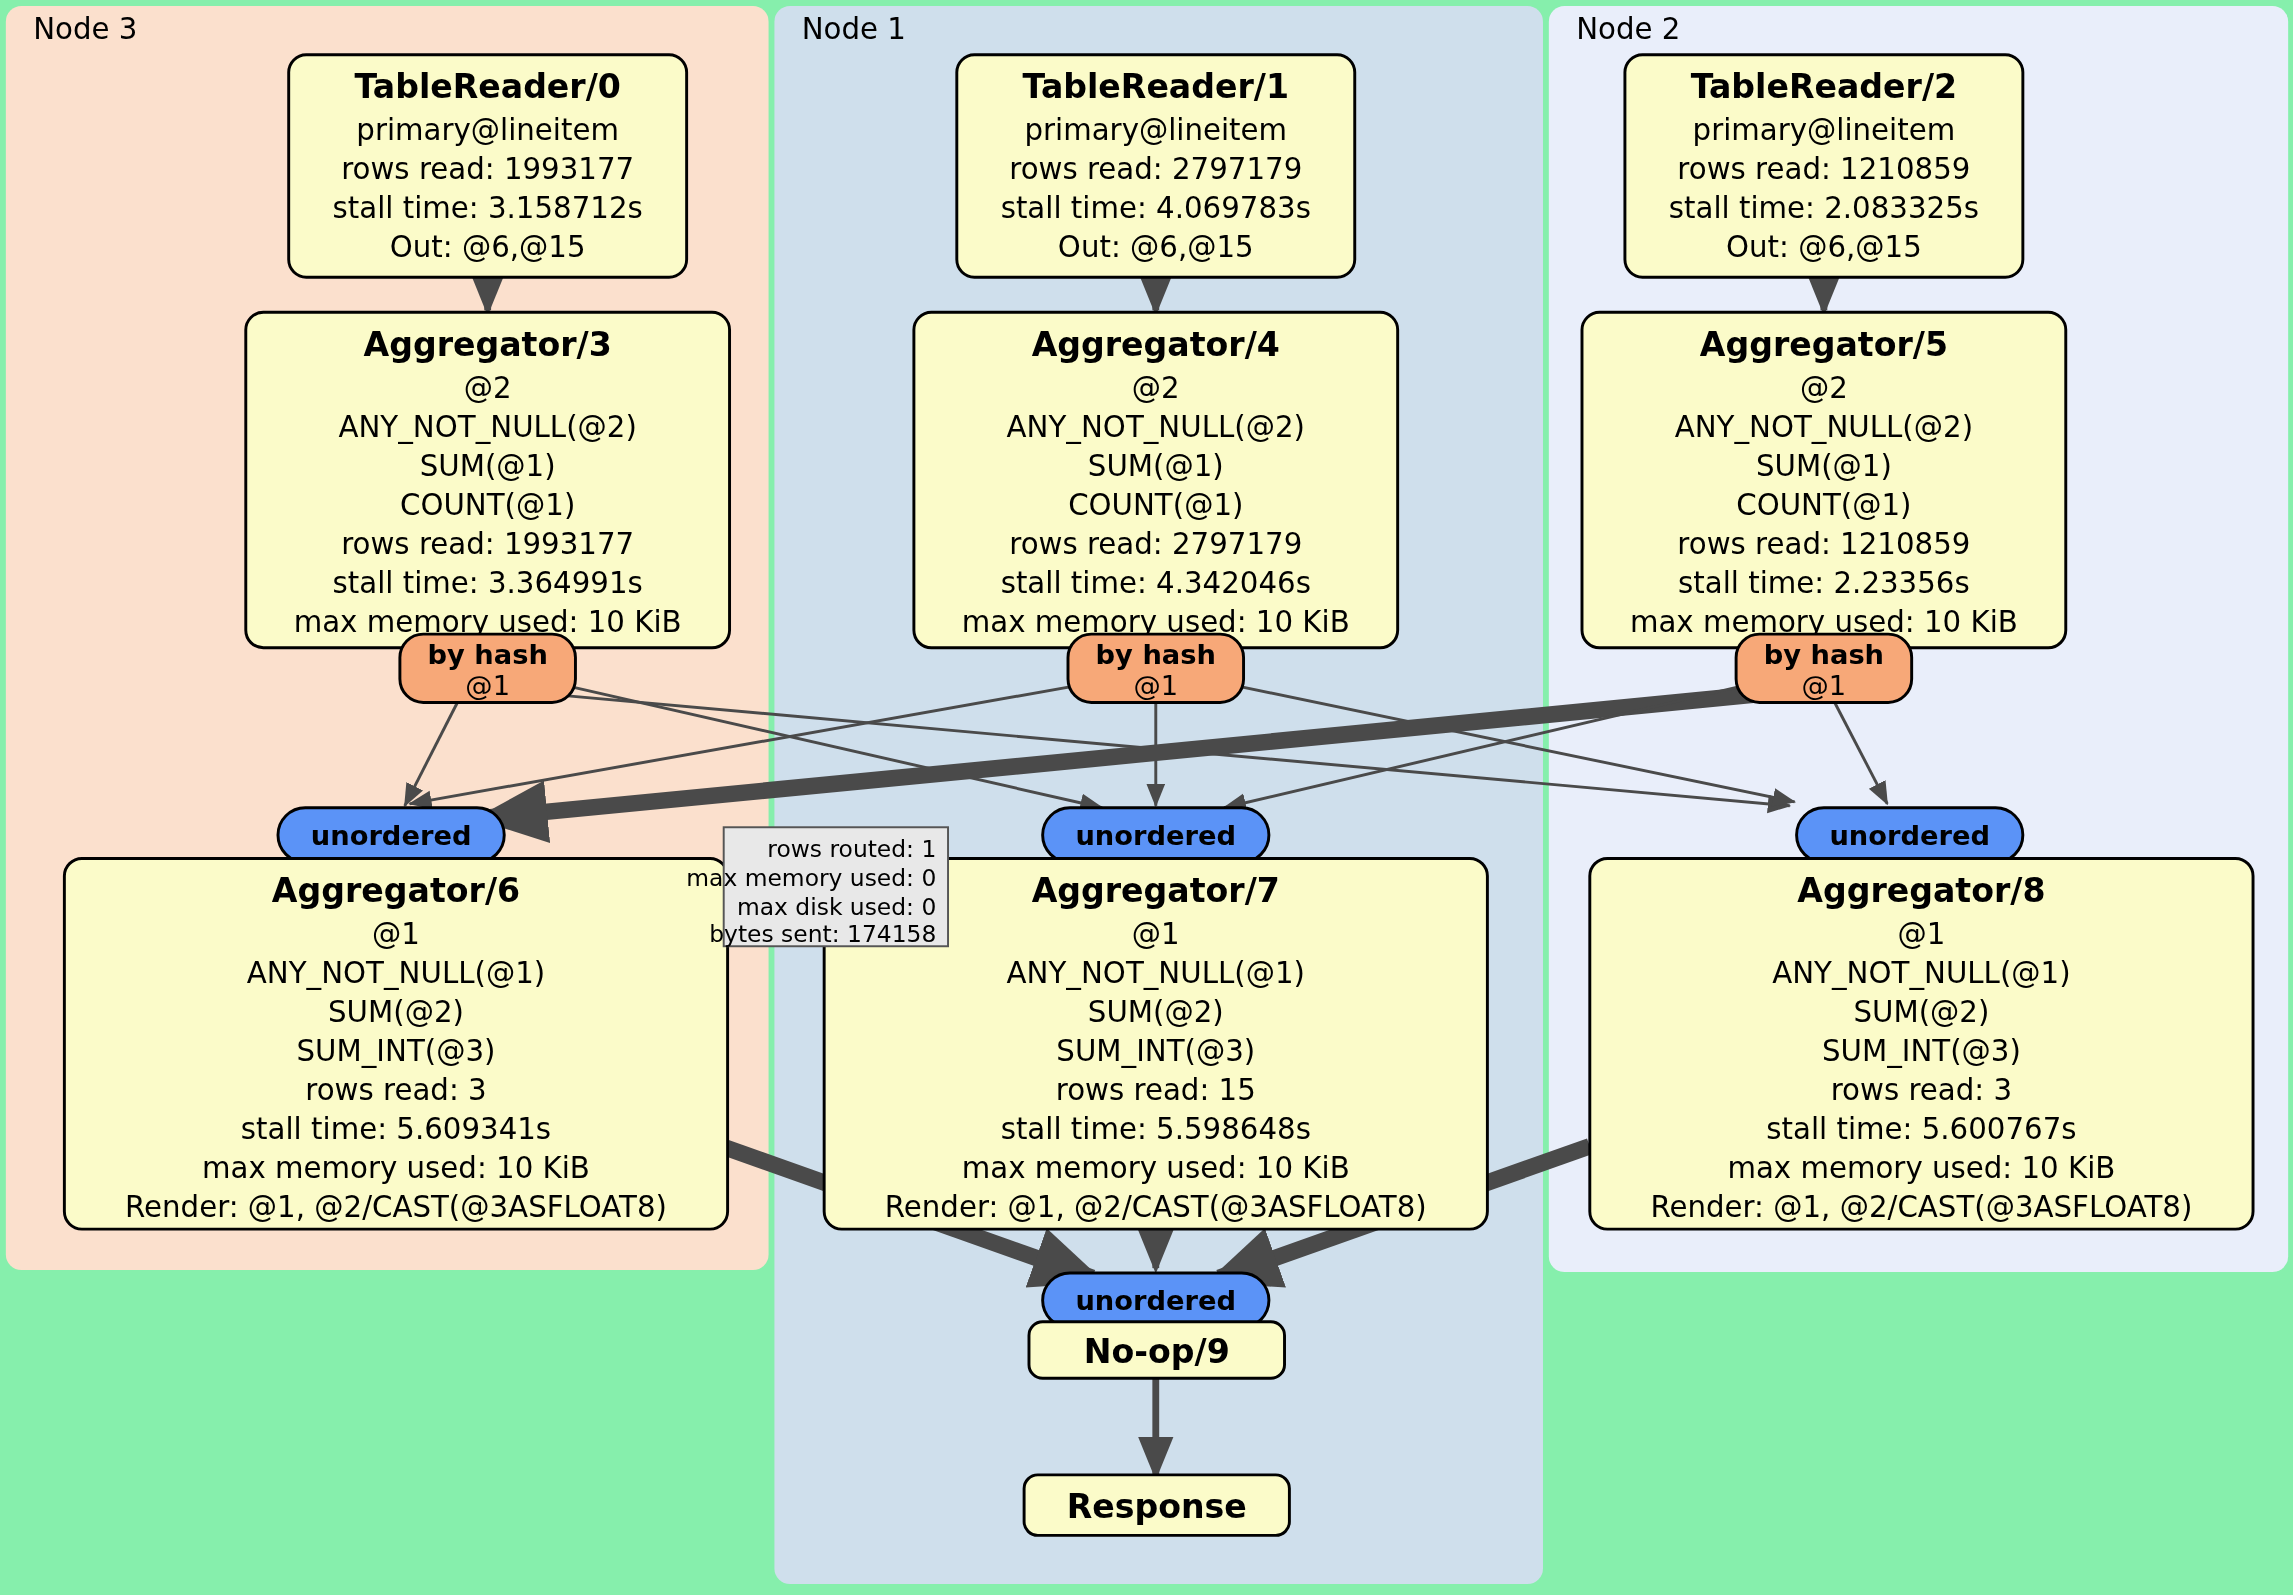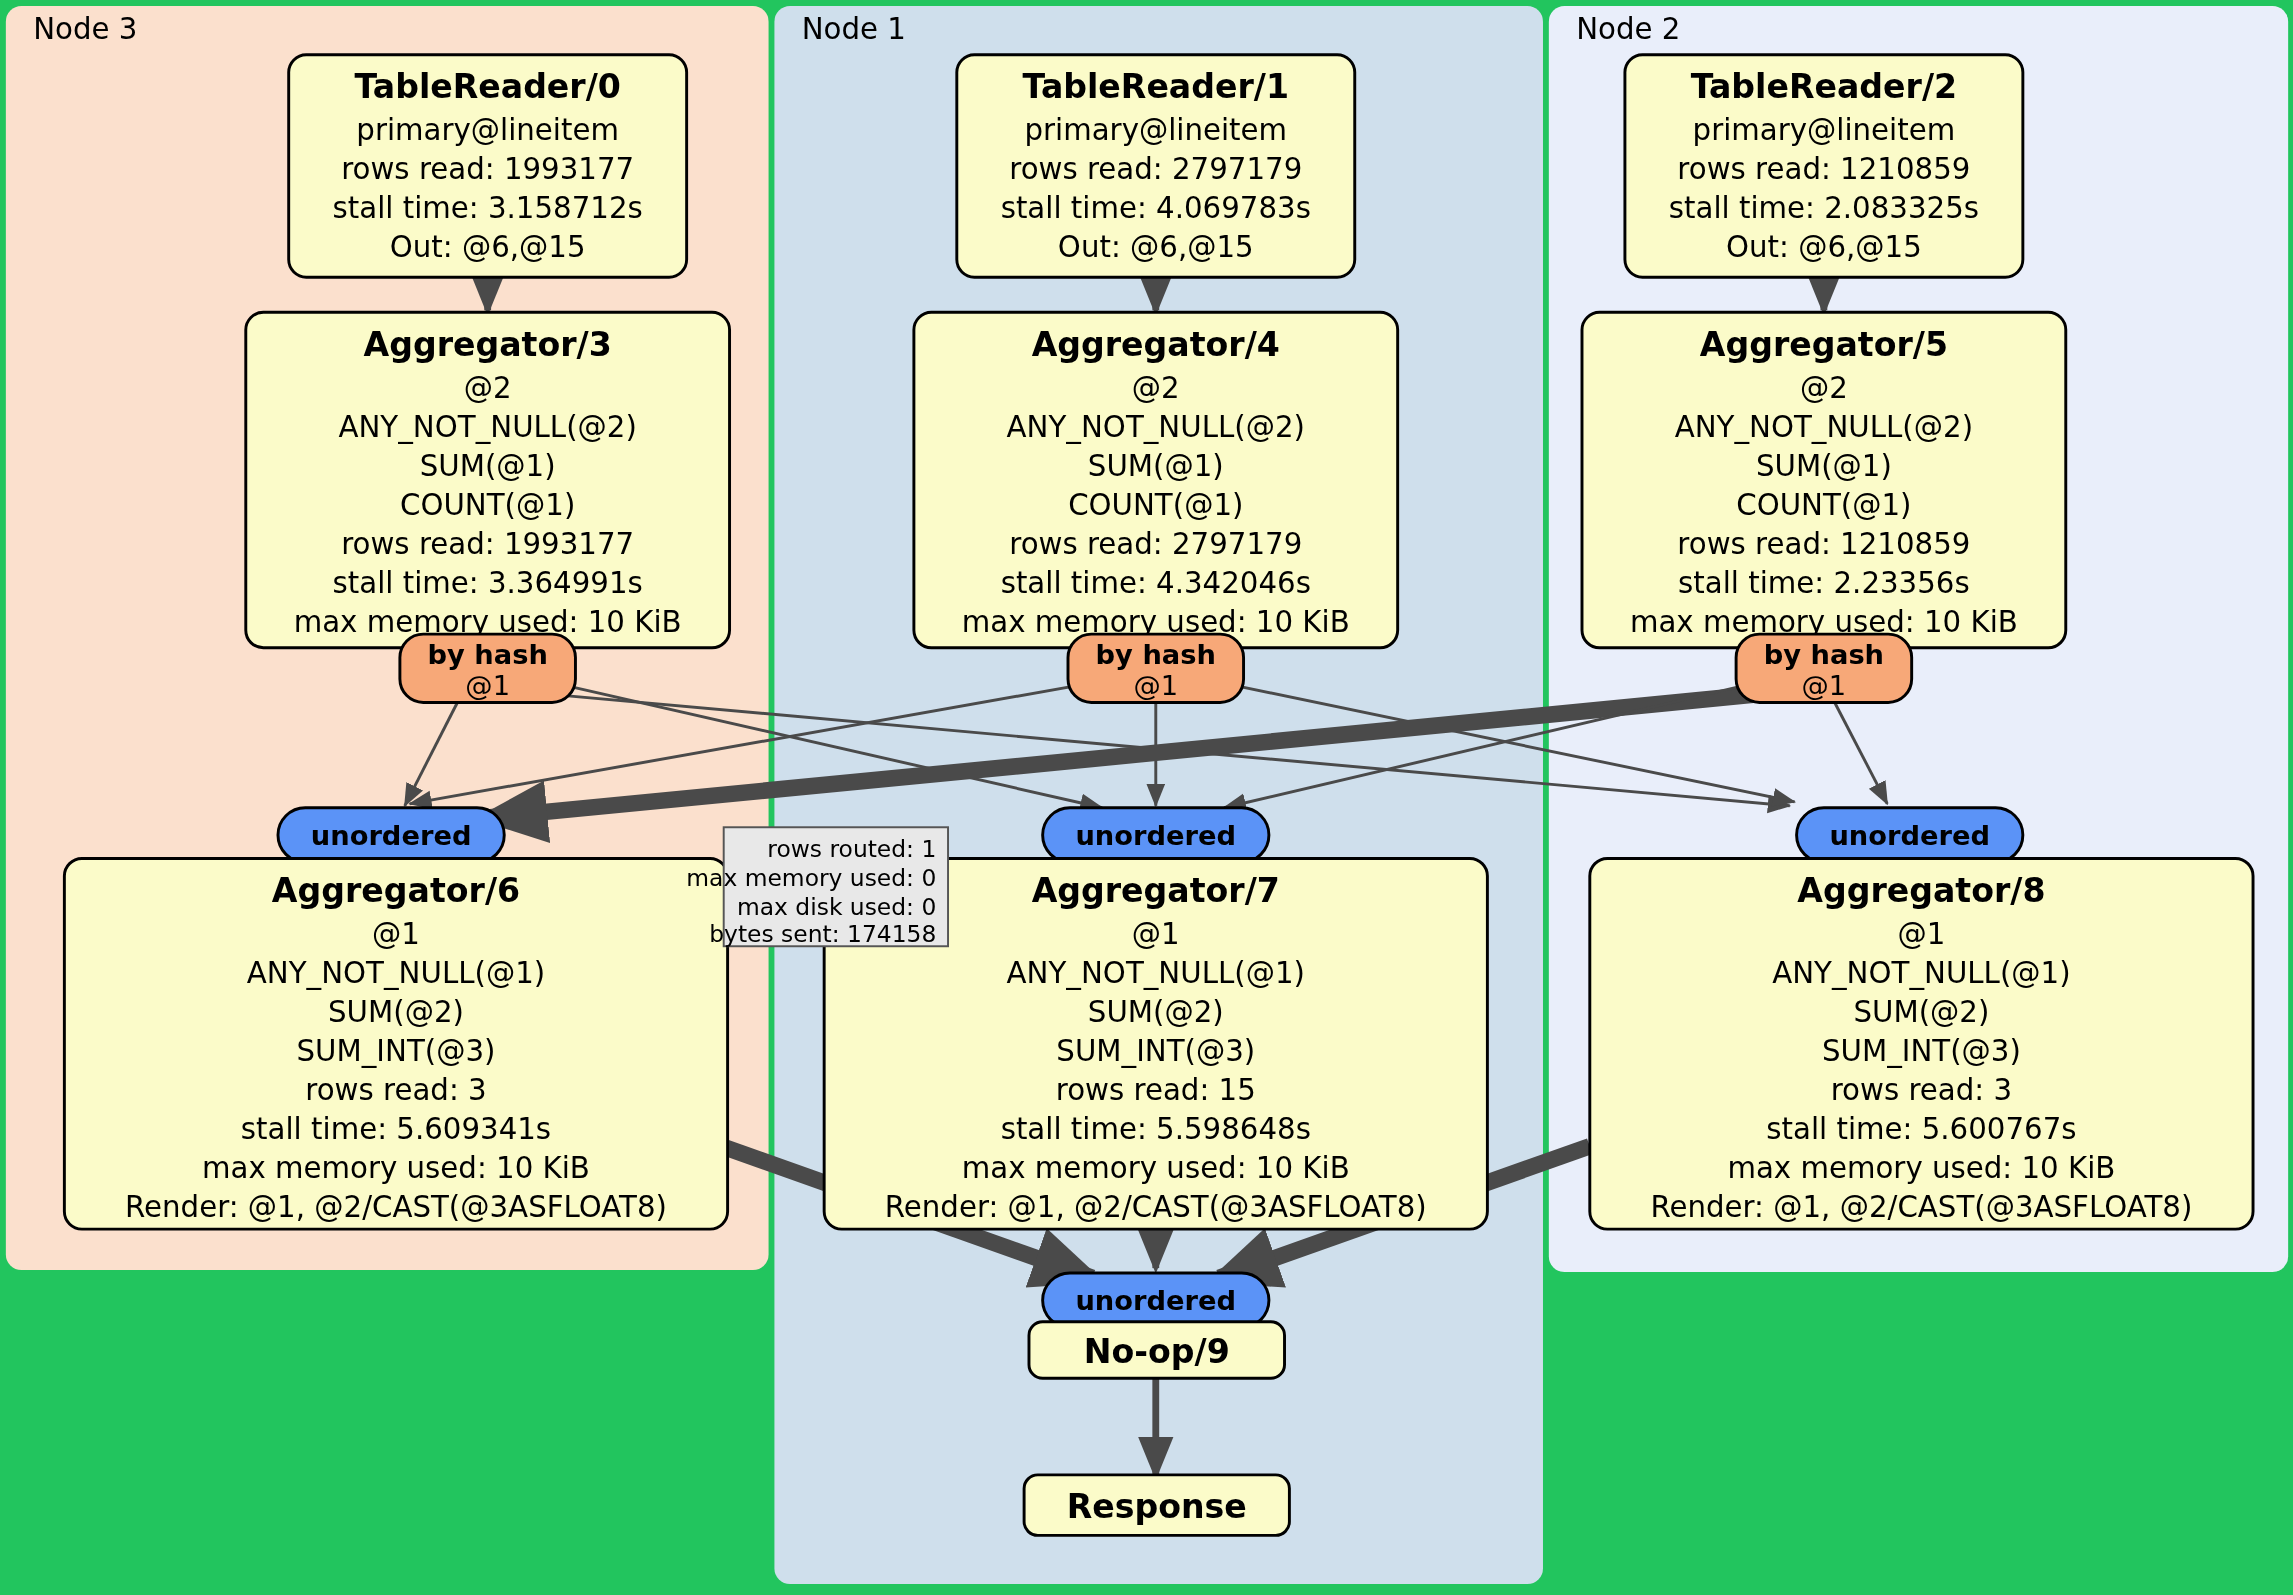--- a/index.html
+++ b/index.html
@@ -4,21 +4,21 @@
 <style>
   html, body {
     margin: 0;
     padding: 0;
     background: #ffffff;
   }
   #stage {
     position: relative;
     width: 2294px;
     height: 1596px;
-    background: #22c55e;
+    background: #86efac;
     font-family: "DejaVu Sans", "Liberation Sans", sans-serif;
     overflow: hidden;
   }
   svg.canvas {
     position: absolute;
     left: 0; top: 0;
     width: 2294px;
     height: 1596px;
   }
   .cluster-label {

